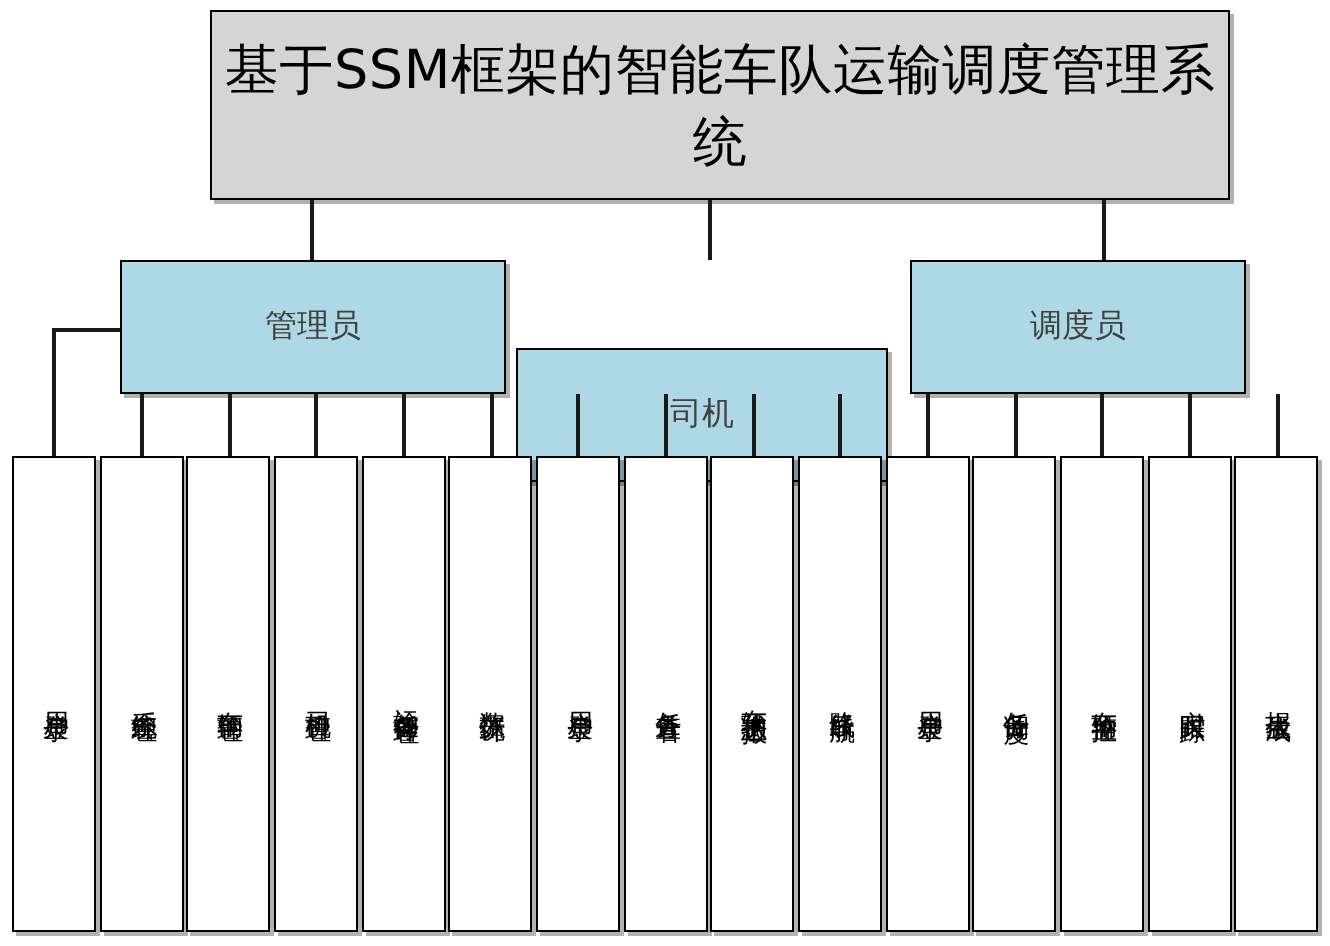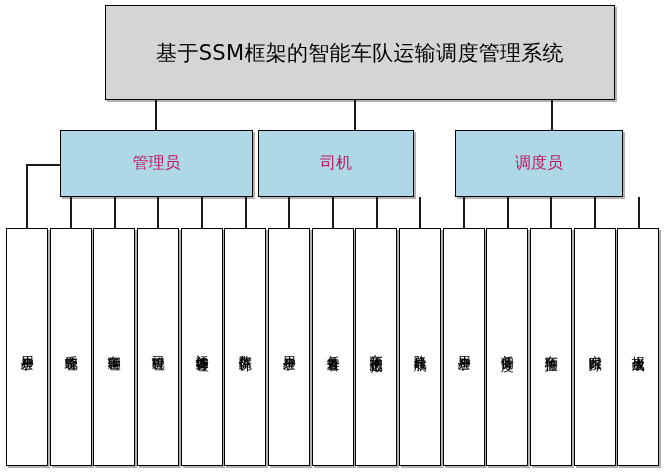--- a/index.html
+++ b/index.html
@@ -26,30 +26,30 @@
     align-items: center;
     justify-content: center;
     text-align: center;
   }
   #title-box {
     left: 105px;
     top: 5px;
     width: 510px;
     height: 95px;
     background: #d5d5d5;
-    font-size: 21px;
+    font-size: 27px;
     color: #000000;
     letter-spacing: 0.3px;
   }
   .role-box {
     top: 130px;
     height: 67px;
     background: #aed8e6;
     font-size: 16px;
-    color: #be185d;
+    color: #404040;
   }
   .leaf-box {
     top: 228px;
     height: 238px;
     width: 42px;
     background: #ffffff;
     font-size: 13px;
     color: #000000;
     align-items: center;
     justify-content: center;
@@ -73,21 +73,21 @@
 
 <div id="diagram">
 
   <div class="box" id="title-box">基于SSM框架的智能车队运输调度管理系统</div>
 
   <div class="conn conn-v" style="left:155px; top:100px; height:30px;"></div>
   <div class="conn conn-v" style="left:354px; top:100px; height:30px;"></div>
   <div class="conn conn-v" style="left:551px; top:100px; height:30px;"></div>
 
   <div class="box role-box" style="left:60px; width:193px;">管理员</div>
-  <div class="box role-box" style="left:258px; width:156px;">司机</div>
+  <div class="box role-box" style="left:258px; width:186px;margin-top:44px;">司机</div>
   <div class="box role-box" style="left:455px; width:168px;">调度员</div>
 
   <div class="conn conn-h" style="left:26px; top:164px; width:34px;"></div>
   <div class="conn conn-v" style="left:26px; top:164px; height:64px;"></div>
 
   <div class="conn conn-v" style="left:70px;  top:197px; height:31px;"></div>
   <div class="conn conn-v" style="left:114px; top:197px; height:31px;"></div>
   <div class="conn conn-v" style="left:157px; top:197px; height:31px;"></div>
   <div class="conn conn-v" style="left:201px; top:197px; height:31px;"></div>
   <div class="conn conn-v" style="left:245px; top:197px; height:31px;"></div>

